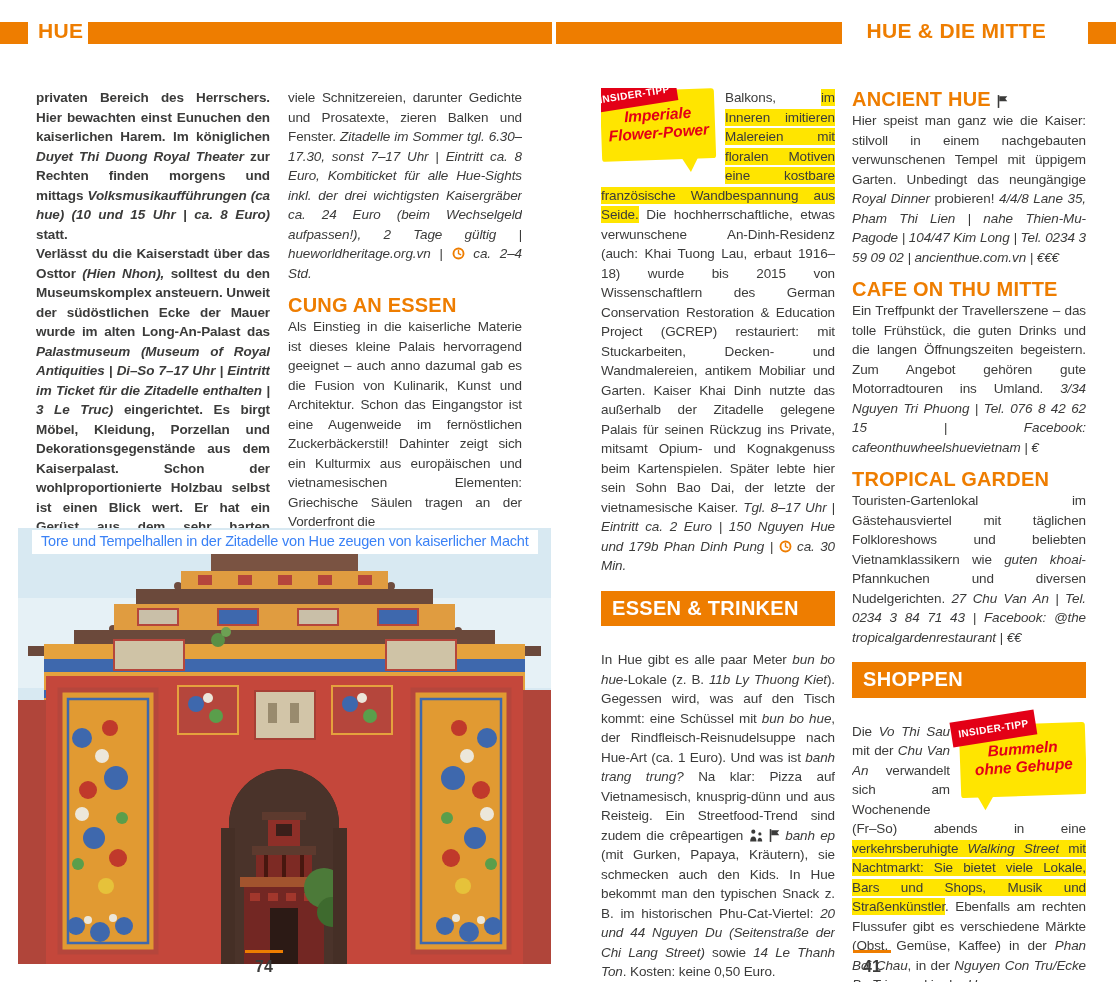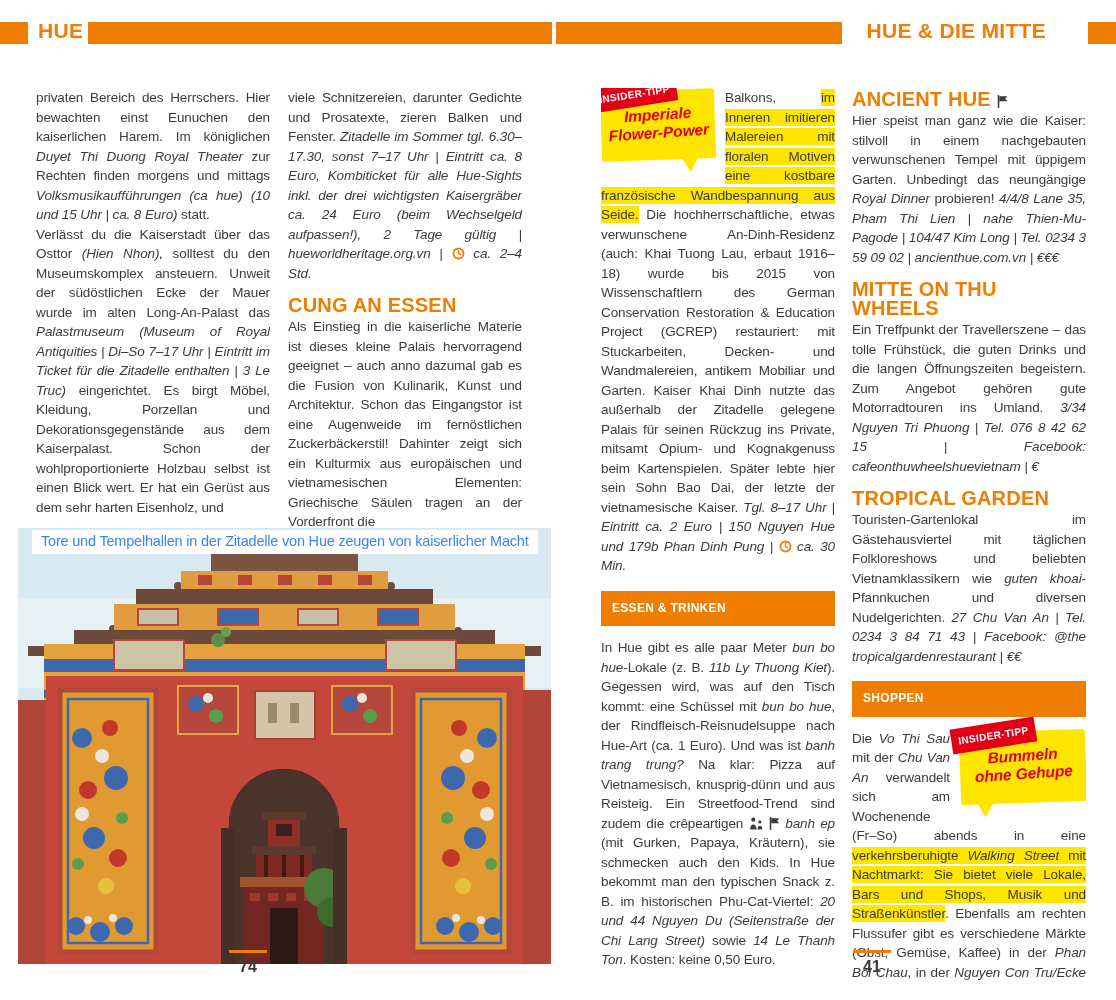--- a/index.html
+++ b/index.html
@@ -14,32 +14,32 @@
   #hdr-bar-left{left:88px;width:464px;}
   #hdr-bar-right{left:556px;width:286px;}
   .hdr-title{position:absolute;top:19px;font-size:21px;font-weight:bold;color:#ee7d00;
              letter-spacing:.3px;white-space:nowrap;}
   #hdr-title-left{left:38px;}
   #hdr-title-right{left:850px;width:196px;text-align:right;}
 
   
   .col{position:absolute;top:88px;width:234px;font-size:13.5px;line-height:19.5px;
        letter-spacing:-.1px;text-align:justify;overflow:hidden;}
-  #col1{left:36px;height:442px;}
+  #col1{left:36px;height:442px;font-weight:bold;}
   #col2{left:288px;height:442px;}
   #col3{left:601px;height:894px;}
   #col4{left:852px;height:894px;}
   .para{margin:0;}
   .it{font-style:italic;}
   .hl{background:#ffe500;padding:1px 0;}
   .heading{clear:both;color:#ee7d00;font-weight:bold;font-size:20px;letter-spacing:.2px;
            margin:13px 0 2px;text-align:left;line-height:19px;}
   .heading:first-child{margin-top:2px;}
-  .box-heading{clear:both;background:#ee7d00;color:#fff;font-weight:bold;font-size:12px;
-               letter-spacing:.3px;padding:8px 11px;margin:15px 0 12px;text-align:left;}
+  .box-heading{clear:both;background:#ee7d00;color:#fff;font-weight:bold;font-size:20px;
+               letter-spacing:.3px;padding:8px 11px;margin:15px 0 24px;text-align:left;}
   .icon{display:inline-block;vertical-align:-2px;line-height:0;}
 
   
   .tip{position:relative;background:#ffe500;border-radius:3px;}
   .tip-left{float:left;width:114px;height:70px;margin:2px 10px 17px 0;transform:rotate(-2deg);}
   .tip-right{float:right;width:126px;height:72px;margin:2px 0 17px 10px;transform:rotate(-2deg);}
   .tip::after{content:'';position:absolute;bottom:-13px;width:0;height:0;border-style:solid;}
   .tip-left::after{right:16px;border-width:14px 12px 0 4px;
                    border-color:#ffe500 transparent transparent transparent;transform:skewX(18deg);}
   .tip-right::after{left:14px;border-width:14px 4px 0 12px;
@@ -50,21 +50,21 @@
   .tip-lines{padding:16px 2px 2px;text-align:center;color:#e30016;font-weight:bold;
              font-style:italic;font-size:15.5px;line-height:18px;transform:rotate(-2deg);}
 
   
   #photo{position:absolute;left:18px;top:528px;width:533px;height:436px;overflow:hidden;}
   #photo-caption{position:absolute;left:14px;top:2px;z-index:2;background:#fff;
                  padding:3px 9px 5px;font-size:14.5px;color:#3b82f6;letter-spacing:-.2px;}
 
   
   .pagemark{position:absolute;top:950px;width:60px;text-align:center;}
-  #pagemark-left{left:218px;}
+  #pagemark-left{left:234px;}
   #pagemark-right{left:842px;}
   .pagemark .rule{width:38px;height:3px;background:#ee7d00;margin:0 auto 5px;}
   .pagemark .num{font-size:16px;font-weight:bold;color:#3b3b3a;}
 </style>
 </head>
 <body>
 
 <div id="page">
 
   <div id="hdr-block-left" class="hdr-block"></div>
@@ -108,21 +108,21 @@
             <rect x="0.8" width="1.7" height="14" fill="#3b3b3a"></rect>
             <path d="M2.5 1.2h8.7L9 3.9l2.2 2.7H2.5z" fill="#3b3b3a"></path>
           </svg></span><span> </span><span class="it">banh ep</span><span> (mit Gurken, Papaya, Kräutern), sie schmecken auch den Kids. In Hue bekommt man den typischen Snack z. B. im historischen Phu-Cat-Viertel: </span><span class="it">20 und 44 Nguyen Du (Seitenstraße der Chi Lang Street)</span><span> sowie </span><span class="it">14 Le Thanh Ton</span><span>. Kosten: keine 0,50 Euro.</span></div>
     </div>
   <div id="col4" class="col">
       <div class="heading"><span>ANCIENT HUE </span><span class="icon"><svg width="11" height="13" viewBox="0 0 12 14">
             <rect x="0.8" width="1.7" height="14" fill="#3b3b3a"></rect>
             <path d="M2.5 1.2h8.7L9 3.9l2.2 2.7H2.5z" fill="#3b3b3a"></path>
           </svg></span></div>
       <div class="para"><span>Hier speist man ganz wie die Kaiser: stilvoll in einem nachgebauten verwunschenen Tempel mit üppigem Garten. Unbedingt das neungängige </span><span class="it">Royal Dinner</span><span> probieren! </span><span class="it">4/4/8 Lane 35, Pham Thi Lien | nahe Thien-Mu-Pagode | 104/47 Kim Long | Tel. 0234 3 59 09 02 | ancienthue.com.vn | €€€</span></div>
-      <div class="heading"><span>MITTE ON THU WHEELS</span></div>
+      <div class="heading"><span>CAFE ON THU MITTE</span></div>
       <div class="para"><span>Ein Treffpunkt der Travellerszene – das tolle Frühstück, die guten Drinks und die langen Öffnungszeiten begeistern. Zum Angebot gehören gute Motorradtouren ins Umland. </span><span class="it">3/34 Nguyen Tri Phuong | Tel. 076 8 42 62 15 | Facebook: cafeonthuwheelshuevietnam | €</span></div>
       <div class="heading"><span>TROPICAL GARDEN</span></div>
       <div class="para"><span>Touristen-Gartenlokal im Gästehausviertel mit täglichen Folkloreshows und beliebten Vietnamklassikern wie </span><span class="it">guten khoai</span><span>-Pfannkuchen und diversen Nudelgerichten. </span><span class="it">27 Chu Van An | Tel. 0234 3 84 71 43 | Facebook: @the tropicalgardenrestaurant | €€</span></div>
       <div class="box-heading">SHOPPEN</div>
       <div class="tip tip-right">
         <div class="tip-ribbon">INSIDER-TIPP</div>
         <div class="tip-lines">
           <div>Bummeln</div>
           <div>ohne Gehupe</div>
         </div>

